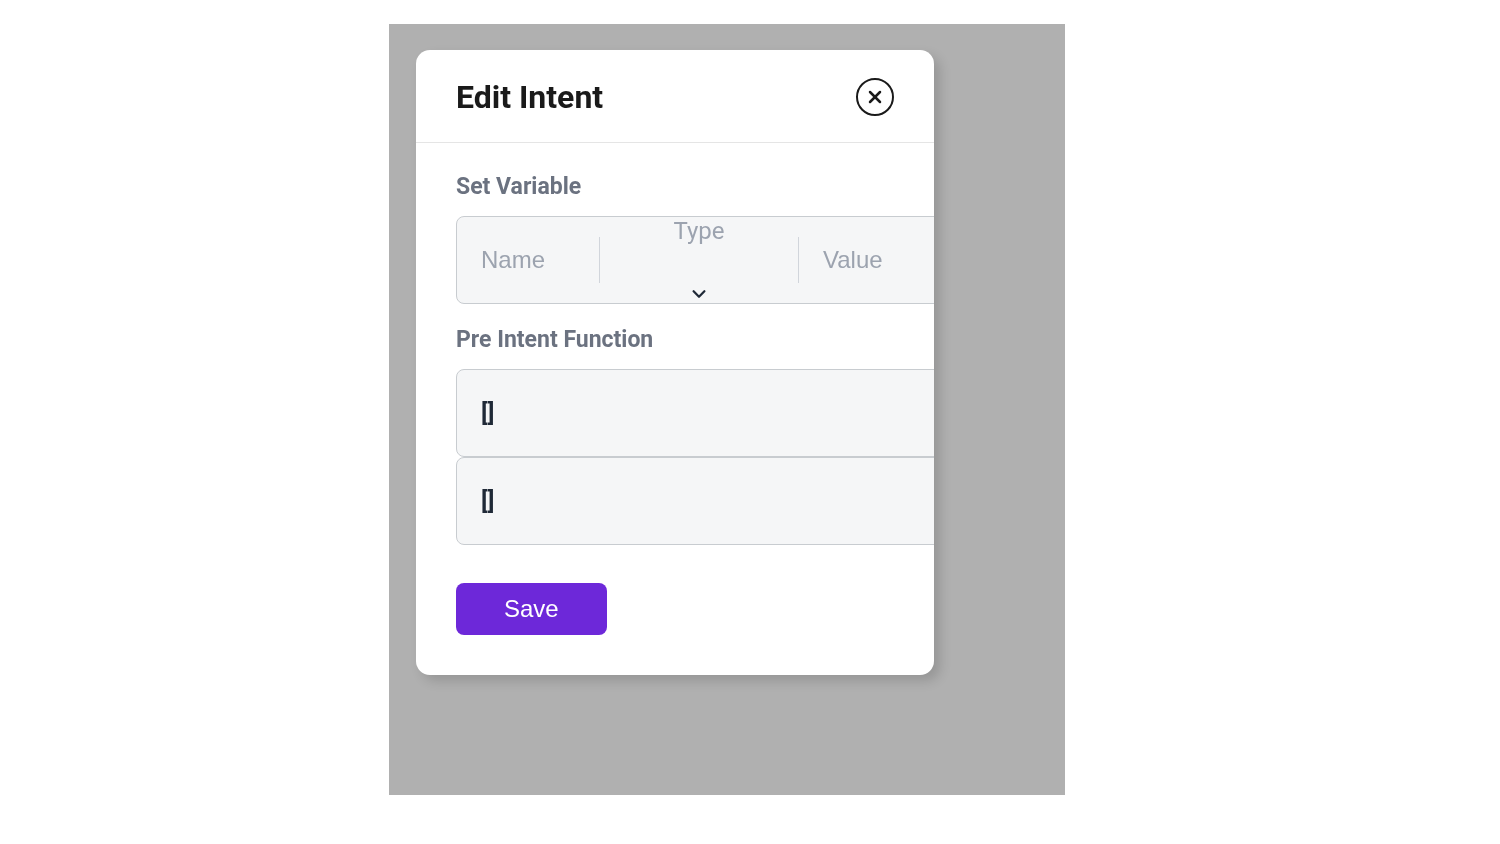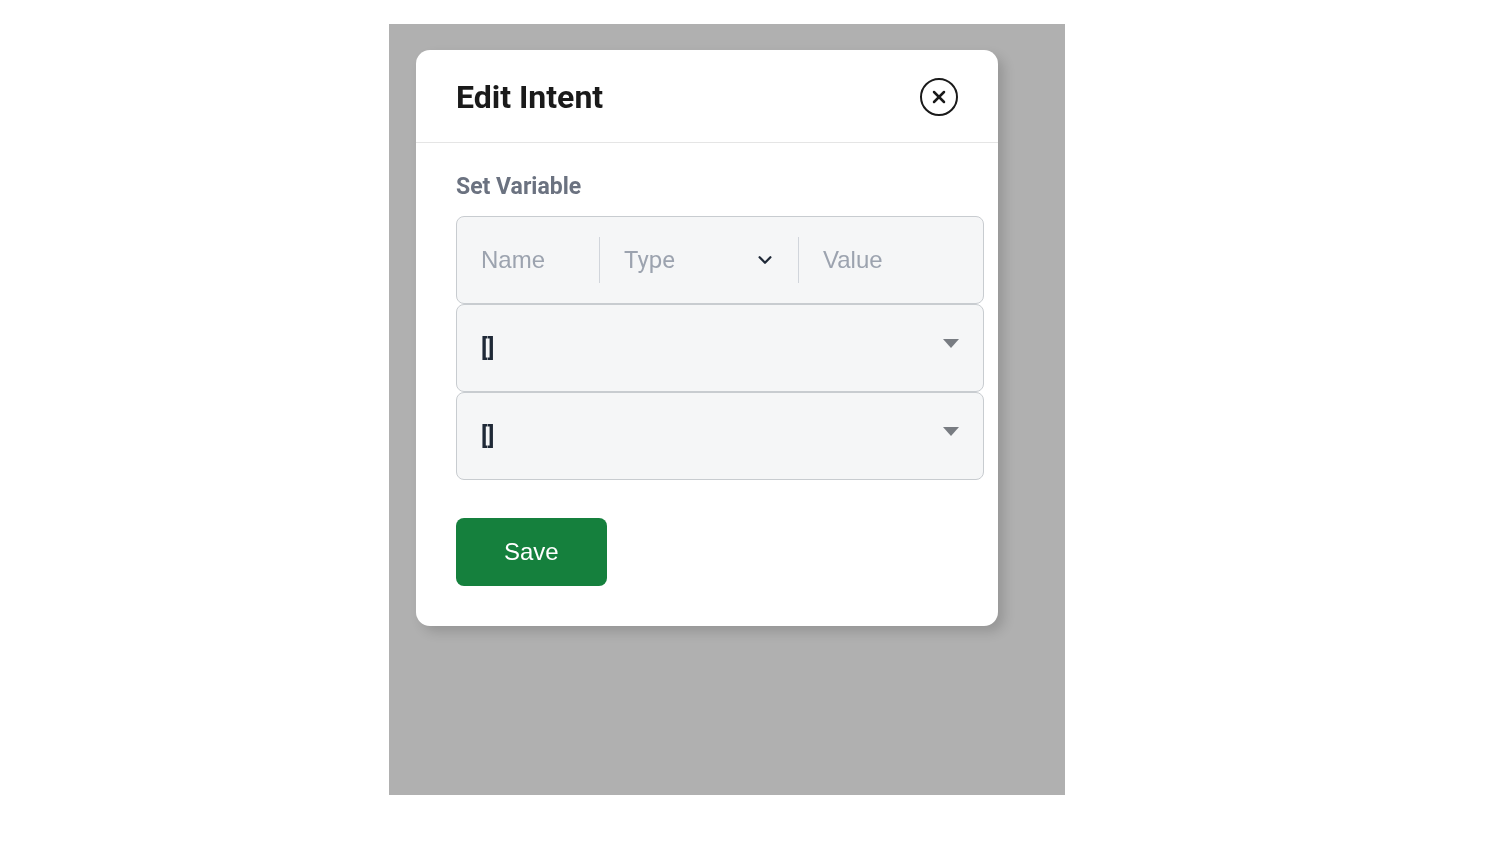--- a/index.html
+++ b/index.html
@@ -19,21 +19,21 @@
       left: 389px;
       top: 24px;
       width: 676px;
       height: 771px;
       background: #b0b0b0;
     }
     .modal {
       position: absolute;
       left: 416px;
       top: 50px;
-      width: 582px;
+      width: 518px;
       background: #ffffff;
       border-radius: 14px;
       box-shadow: 6px 6px 12px rgba(0,0,0,0.15);
       overflow: hidden;
     }
     .modal-header {
       display: flex;
       align-items: center;
       justify-content: space-between;
       padding: 28px 40px 26px 40px;
@@ -87,20 +87,21 @@
       align-items: center;
       padding: 0 24px;
       position: relative;
     }
     .input-segment.name-seg {
       width: 142px;
     }
     .input-segment.type-seg {
       width: 198px;
       justify-content: space-between;
+      flex-direction: column;
     }
     .input-segment.value-seg {
       flex: 1;
     }
     .divider-v {
       width: 1px;
       background: #d1d5db;
       margin: 20px 0;
     }
     .input-placeholder {
@@ -144,27 +145,27 @@
     .caret-icon {
       width: 0;
       height: 0;
       border-left: 8px solid transparent;
       border-right: 8px solid transparent;
       border-top: 9px solid #787c82;
       margin-top: -10px;
     }
     .save-btn {
       margin-top: 38px;
-      background: #15803d;
+      background: #6d28d9;
       color: #ffffff;
       border: none;
       border-radius: 8px;
       font-size: 24px;
       font-weight: 400;
-      padding: 20px 48px;
+      padding: 12px 48px;
       cursor: pointer;
     }
   </style>
 </head>
 <body>
 
 <div class="backdrop"></div>
 
 <div class="modal">
   <div class="modal-header">
@@ -190,20 +191,21 @@
         <svg class="chevron-icon" viewBox="0 0 20 20" fill="none" stroke="#1f2937" stroke-width="2.5" stroke-linecap="round" stroke-linejoin="round">
           <polyline points="4,7 10,13 16,7"></polyline>
         </svg>
       </div>
       <div class="divider-v"></div>
       <div class="input-segment value-seg">
         <input class="input-text" type="text" placeholder="Value" style="">
       </div>
     </div>
 
+    <div class="field-label">Pre Intent Function</div>
     <div class="dropdown">
       <span class="dropdown-value">[]</span>
       <span class="caret-icon"></span>
     </div>
 
     <div class="dropdown">
       <span class="dropdown-value">[]</span>
       <span class="caret-icon"></span>
     </div>
 

